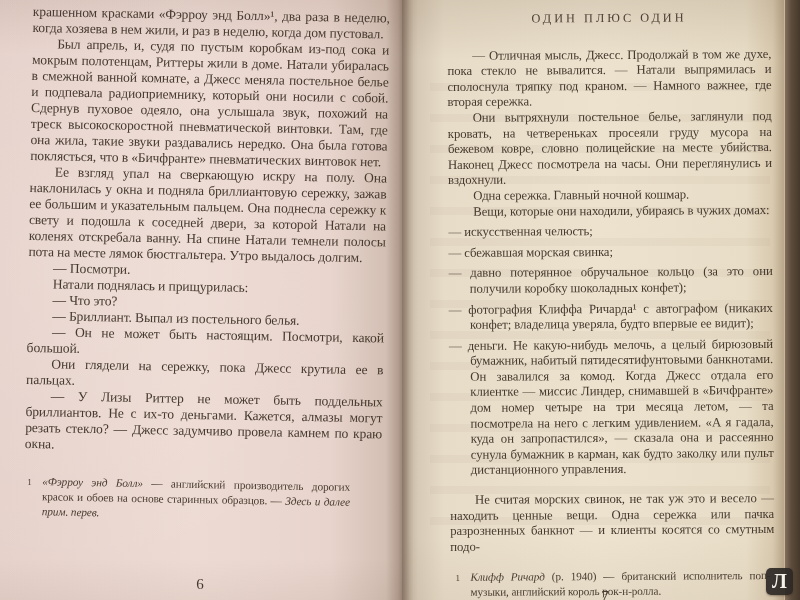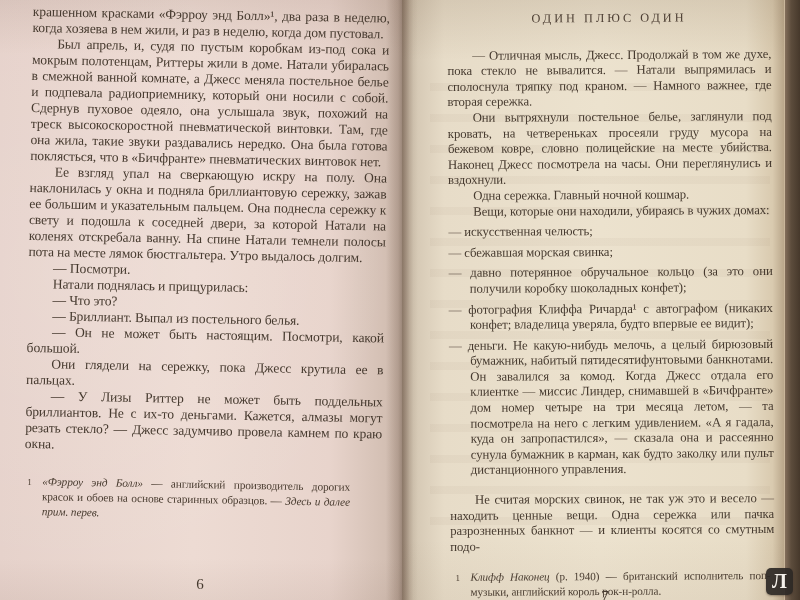--- a/index.html
+++ b/index.html
@@ -131,21 +131,21 @@
       <li>— искусственная челюсть;</li>
       <li>— сбежавшая морская свинка;</li>
       <li>— давно потерянное обручальное кольцо (за это они получили коробку шоколадных конфет);</li>
       <li>— фотография Клиффа Ричарда¹ с автографом (никаких конфет; владелица уверяла, будто впервые ее видит);</li>
       <li>— деньги. Не какую-нибудь мелочь, а целый бирюзовый бумажник, набитый пятидесятифунтовыми банкнотами. Он завалился за комод. Когда Джесс отдала его клиентке — миссис Линдер, снимавшей в «Бичфранте» дом номер четыре на три месяца летом, — та посмотрела на него с легким удивлением. «А я гадала, куда он запропастился», — сказала она и рассеянно сунула бумажник в карман, как будто заколку или пульт дистанционного управления.</li>
     </ul>
 
     <p class="para indent closing">Не считая морских свинок, не так уж это и весело — находить ценные вещи. Одна сережка или пачка разрозненных банкнот — и клиенты косятся со смутным подо-</p>
 
     <div class="footnote">
-      <span class="fn-marker">1</span><span class="fn-italic">Клифф Наконец</span><span> (р. 1940) — британский исполнитель поп-музыки, английский король рок-н-ролла.</span>
+      <span class="fn-marker">1</span><span class="fn-italic">Клифф Ричард</span><span> (р. 1940) — британский исполнитель поп-музыки, английский король рок-н-ролла.</span>
     </div>
   </div>
 
   <div class="page-number left">6</div>
   <div class="page-number right">7</div>
 
   <div class="watermark">
     <div class="wm-badge">Л</div>
   </div>
 

